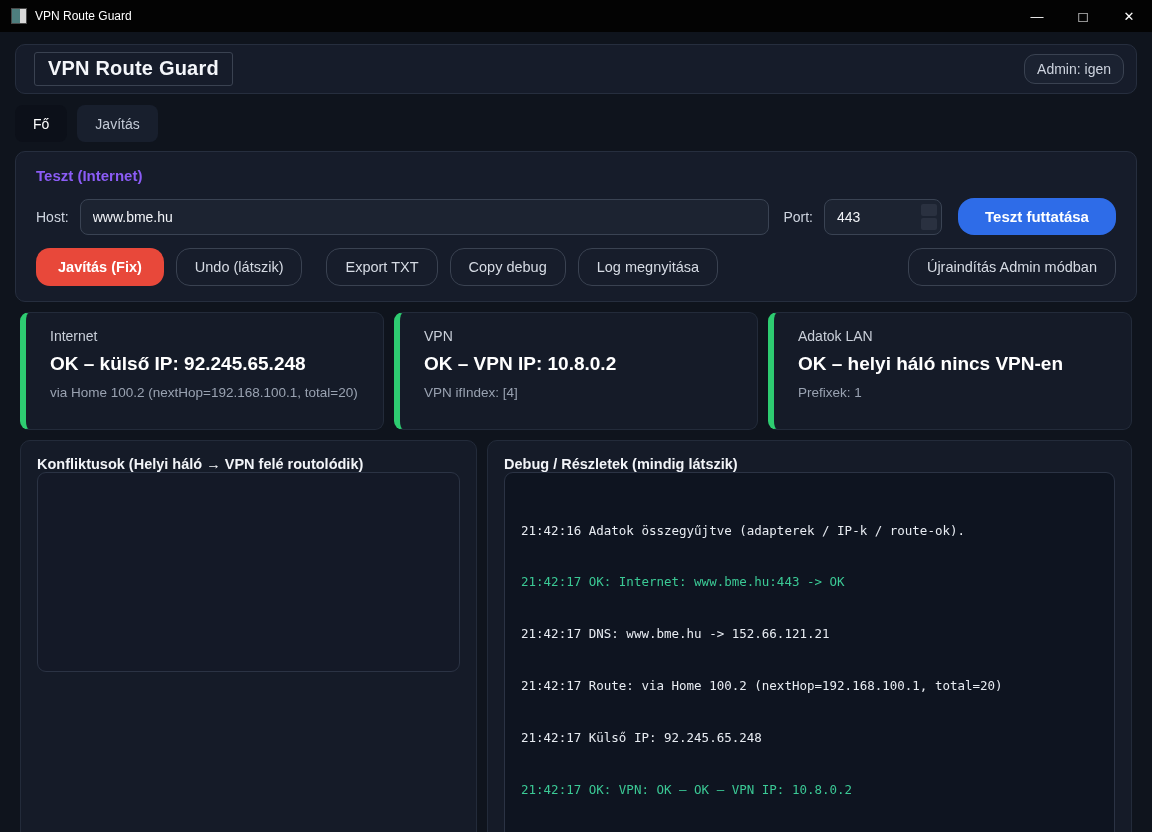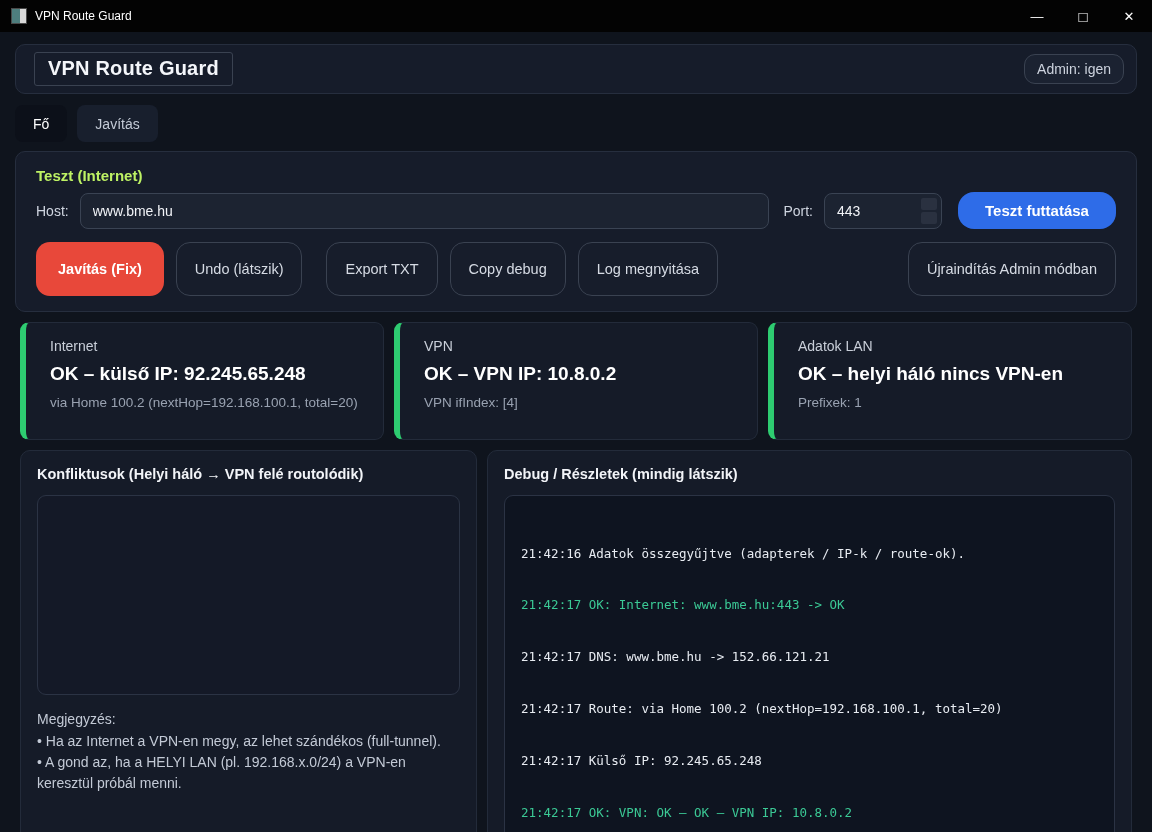--- a/index.html
+++ b/index.html
@@ -82,21 +82,21 @@
   .tab.inactive { background: #181f2d; color: #c3cad6; }
 
   
   .test-card {
     background: #161c2a;
     border: 1px solid #262e3e;
     border-radius: 10px;
     padding: 15px 20px 15px 20px;
     margin-bottom: 10px;
   }
-  .section-title { font-size: 15px; font-weight: bold; color: #bef264; margin-bottom: 8px; }
+  .section-title { font-size: 15px; font-weight: bold; color: #8b5cf6; margin-bottom: 14px; }
   .host-row { display: flex; align-items: center; margin-bottom: 13px; }
   .field-label { font-size: 14px; color: #cfd5e0; margin-right: 11px; }
   .text-input {
     background: #1c2331;
     border: 1px solid #3a4353;
     border-radius: 8px;
     color: #f2f4f8;
     font-size: 14px;
     font-family: "Liberation Sans", sans-serif;
     height: 36px;
@@ -125,21 +125,21 @@
     font-weight: bold;
     font-size: 15px;
     font-family: "Liberation Sans", sans-serif;
     height: 37px;
     width: 158px;
     flex: 0 0 auto;
     cursor: default;
   }
   .btn-row { display: flex; align-items: center; gap: 12px; }
   .pill-btn {
-    height: 54px;
+    height: 38px;
     border-radius: 14px;
     font-size: 14.5px;
     font-family: "Liberation Sans", sans-serif;
     padding: 0 18px;
     cursor: default;
   }
   .danger-btn {
     background: var(--danger-red, #e8483a);
     border: none;
     color: #ffffff;
@@ -183,21 +183,21 @@
   }
   .panel {
     background: #151b28;
     border: 1px solid #232b3a;
     border-radius: 10px;
     padding: 15px 16px;
     display: flex;
     flex-direction: column;
     min-height: 0;
   }
-  .panel-title { font-size: 14.5px; font-weight: bold; color: #f2f4f8; margin-bottom: 13px; }
+  .panel-title { font-size: 14.5px; font-weight: bold; color: #f2f4f8; }
   .conflict-listbox {
     height: 200px;
     border: 1px solid #2b3344;
     border-radius: 9px;
     background: #141927;
     margin-bottom: 14px;
   }
   .notes { font-size: 14px; color: #c3cad6; line-height: 1.48; }
   .notes .note-line { margin-bottom: 1px; }
   .debug-box {
@@ -283,25 +283,20 @@
       <div class="card-status">OK – helyi háló nincs VPN-en</div>
       <div class="card-detail">Prefixek: 1</div>
     </div>
   </div>
 
   <div class="panels-row">
 
     <div class="panel">
       <div class="panel-title">Konfliktusok (Helyi háló → VPN felé routolódik)</div>
       <div class="conflict-listbox"></div>
-      <div class="notes">
-        <div class="note-line">Megjegyzés:</div>
-        <div class="note-line">• Ha az Internet a VPN-en megy, az lehet szándékos (full-tunnel).</div>
-        <div class="note-line">• A gond az, ha a HELYI LAN (pl. 192.168.x.0/24) a VPN-en keresztül próbál menni.</div>
-      </div>
     </div>
 
     <div class="panel">
       <div class="panel-title">Debug / Részletek (mindig látszik)</div>
       <div class="debug-box">
         <div class="log-line">21:42:16 Adatok összegyűjtve (adapterek / IP-k / route-ok).</div>
         <div class="log-line ok">21:42:17 OK: Internet: www.bme.hu:443 -&gt; OK</div>
         <div class="log-line">21:42:17 DNS: www.bme.hu -&gt; 152.66.121.21</div>
         <div class="log-line">21:42:17 Route: via Home 100.2 (nextHop=192.168.100.1, total=20)</div>
         <div class="log-line">21:42:17 Külső IP: 92.245.65.248</div>

